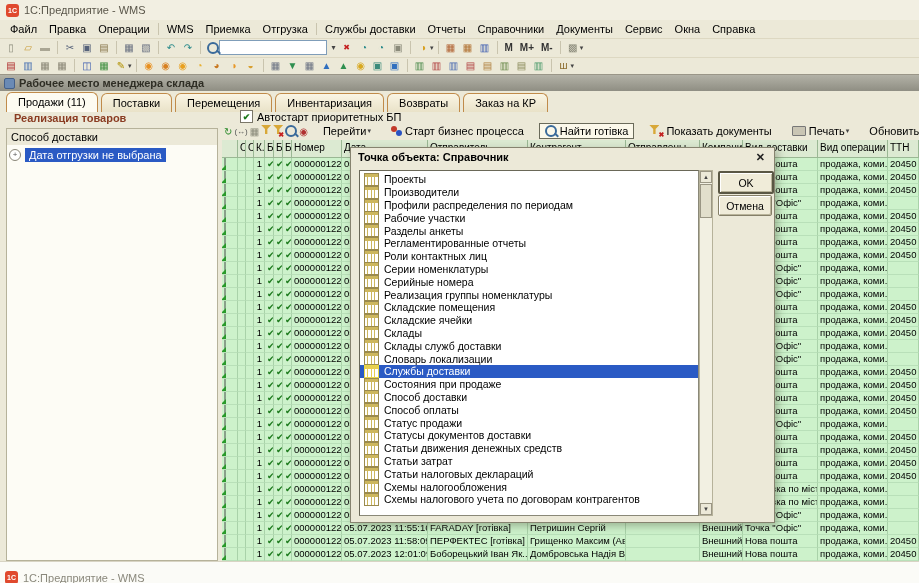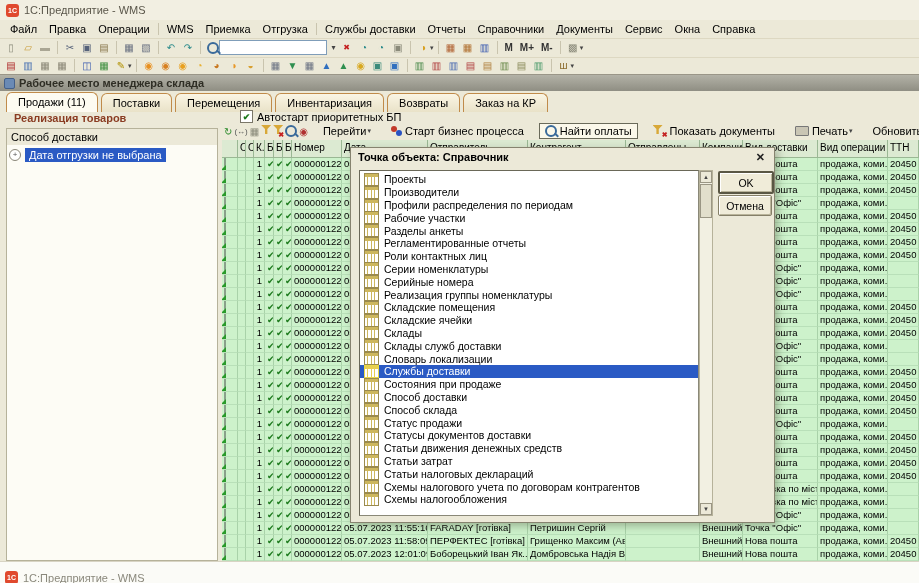--- a/index.html
+++ b/index.html
@@ -256,21 +256,21 @@
         <span class="drop">▾</span>
       </span>
       <span class="tsep"></span>
       <span class="act-btn">
         <span class="bp"></span>
         <span>Старт бизнес процесса</span>
       </span>
       <span class="tsep"></span>
       <span class="act-btn outlined">
         <span class="mag"></span>
-        <span>Найти оплаты</span>
+        <span>Найти готівка</span>
       </span>
       <span class="tsep"></span>
       <span class="act-btn">
         <span class="fwrap">
           <span class="funnel"></span>
           <span class="x">✖</span>
         </span>
         <span>Показать документы</span>
       </span>
       <span class="tsep"></span>
@@ -937,21 +937,21 @@
         <div class="dlg-item">
           <span class="cat-icon"></span>
           <span>Состояния при продаже</span>
         </div>
         <div class="dlg-item">
           <span class="cat-icon"></span>
           <span>Способ доставки</span>
         </div>
         <div class="dlg-item">
           <span class="cat-icon"></span>
-          <span>Способ склада</span>
+          <span>Способ оплаты</span>
         </div>
         <div class="dlg-item">
           <span class="cat-icon"></span>
           <span>Статус продажи</span>
         </div>
         <div class="dlg-item">
           <span class="cat-icon"></span>
           <span>Статусы документов доставки</span>
         </div>
         <div class="dlg-item">
@@ -961,25 +961,25 @@
         <div class="dlg-item">
           <span class="cat-icon"></span>
           <span>Статьи затрат</span>
         </div>
         <div class="dlg-item">
           <span class="cat-icon"></span>
           <span>Статьи налоговых деклараций</span>
         </div>
         <div class="dlg-item">
           <span class="cat-icon"></span>
+          <span>Схемы налогообложения</span>
+        </div>
+        <div class="dlg-item">
+          <span class="cat-icon"></span>
           <span>Схемы налогового учета по договорам контрагентов</span>
-        </div>
-        <div class="dlg-item">
-          <span class="cat-icon"></span>
-          <span>Схемы налогообложения</span>
         </div>
       </div>
     <div class="dlg-scroll">
       <span class="sarrow" style="top:0">▲</span>
       <span class="sthumb"></span>
       <span class="sarrow" style="bottom:0">▼</span>
     </div>
     <div class="dlg-btn default" style="top:23px">OK</div>
     <div class="dlg-btn" style="top:47px">Отмена</div>
   </div>

